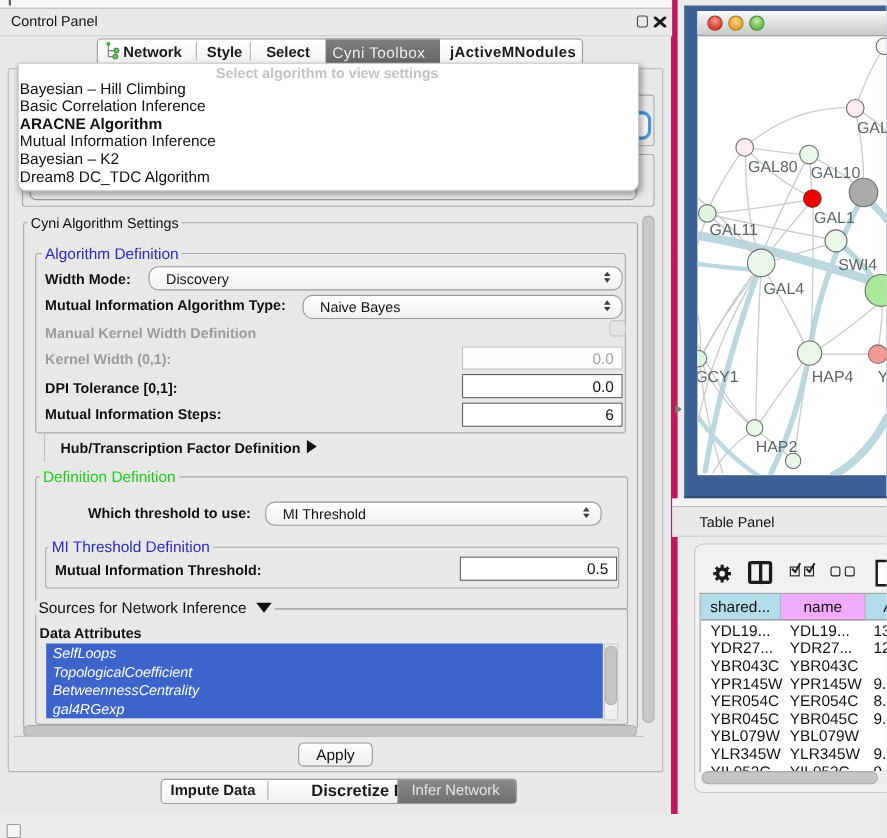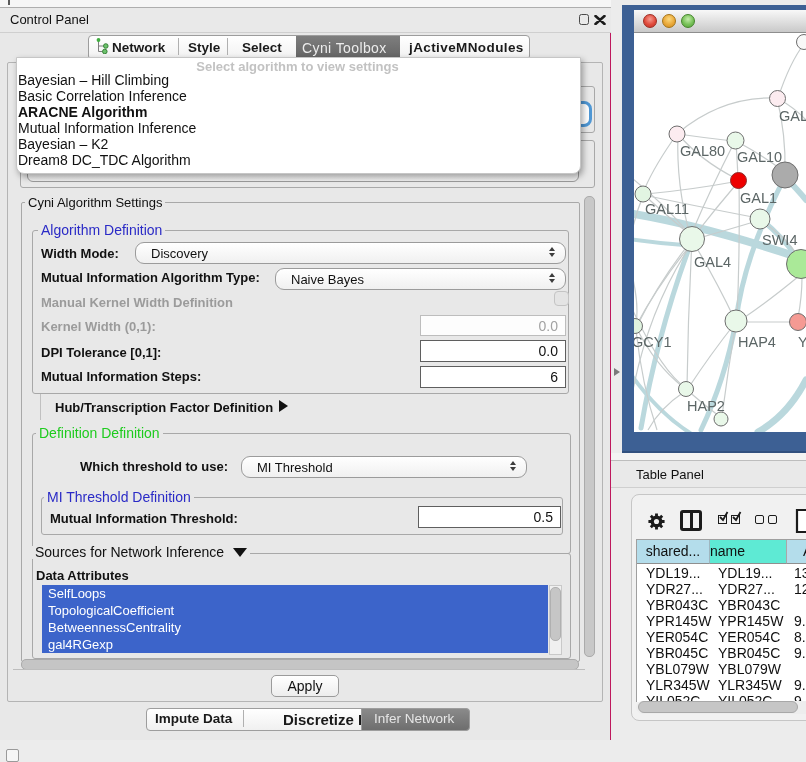--- a/index.html
+++ b/index.html
@@ -12,21 +12,21 @@
   .combo .ct{position:absolute;left:15px;top:3px;white-space:nowrap;text-align:center;}
   .stepper{position:absolute;right:7px;top:4px;width:9px;}
   .tri-up{width:0;height:0;border-left:3.5px solid transparent;border-right:3.5px solid transparent;border-bottom:4.5px solid #3c3c3c;margin-bottom:2px;}
   .tri-dn{width:0;height:0;border-left:3.5px solid transparent;border-right:3.5px solid transparent;border-top:4.5px solid #3c3c3c;}
   .fld{position:absolute;background:#fff;border:1px solid #5f5f5f;font-size:14px;color:#111;text-align:right;}
   .fld span{position:absolute;right:7px;top:2px;}
 </style>
 </head>
 <body>
 
-<div class="abs" id="leftwin" style="left:0;top:0;width:610px;height:740px;background:#e8e8e8;border-right:1px solid #be185d;">
+<div class="abs" id="leftwin" style="left:0;top:0;width:610px;height:740px;background:#e8e8e8;border-right:6px solid #be185d;">
 
   <div class="abs" style="left:0;top:0;width:611px;height:7px;background:#f6f6f6;border-bottom:1px solid #aeaeae;"></div>
   <div class="abs" style="left:8px;top:0;width:2px;height:5px;background:#5a5a5a;"></div>
 
   <div class="abs" style="left:0;top:8px;width:611px;height:24px;background:#e9e9e9;border-bottom:1px solid #cfcfcf;"></div>
   <div class="abs" style="left:10px;top:12px;font-size:13px;color:#111;">Control Panel</div>
 
   <div class="abs" style="left:579px;top:14px;width:8px;height:9px;border:1.5px solid #4a4a4a;border-radius:2.5px;"></div>
   <svg class="abs" style="left:594px;top:15px;" width="12" height="10" viewBox="0 0 12 10">
       <path d="M1.5 1 L10.5 9 M10.5 1 L1.5 9" stroke="#1a1a1a" stroke-width="2.6" stroke-linecap="round"></path>
@@ -98,42 +98,42 @@
     </div>
 
   <div class="abs" style="left:40px;top:394px;width:528px;height:26px;border-left:1px solid #c0c0c0;"></div>
   <div class="lbl" style="left:55px;top:400px;">Hub/Transcription Factor Definition</div>
   <div class="abs" style="left:279px;top:400px;width:0;height:0;border-top:6px solid transparent;border-bottom:6px solid transparent;border-left:9px solid #111;"></div>
 
   <div class="grp" style="left:32px;top:433px;width:537px;height:119px;"></div>
   <div class="grplbl" style="left:36px;top:426px;color:#1ecb1e;font-size:14px;line-height:14px;">Definition Definition</div>
 
   <div class="lbl" style="left:80px;top:459px;">Which threshold to use:</div>
-  <div class="combo" style="left:241px;top:456px;width:284px;height:20px;">
+  <div class="combo" style="left:241px;top:456px;width:284px;height:20px;padding-left:20px;">
     <span class="ct">MI Threshold</span>
     <span class="stepper">
         <span class="tri-up" style="display:block;"></span>
         <span class="tri-dn" style="display:block;"></span>
       </span>
   </div>
 
   <div class="grp" style="left:41px;top:497px;width:520px;height:36px;"></div>
   <div class="grplbl" style="left:44px;top:490px;color:#2a2ac6;font-size:14px;line-height:14px;">MI Threshold Definition</div>
 
   <div class="lbl" style="left:50px;top:511px;">Mutual Information Threshold:</div>
   <div class="fld" style="left:418px;top:506px;width:141px;height:20px;text-align:right;">
       <span>0.5</span>
     </div>
 
   <div class="grp" style="left:32px;top:553px;width:537px;height:104px;"></div>
   <div class="grplbl" style="left:32px;top:546px;color:#111;font-size:14px;">Sources for Network Inference <span style="display:inline-block;width:0;height:0;border-left:7px solid transparent;border-right:7px solid transparent;border-top:9px solid #111;margin-left:5px;"></span></div>
   <div class="lbl" style="left:36px;top:568px;">Data Attributes</div>
 
   <div class="abs" style="left:42px;top:585px;width:506px;height:68px;background:#3c64ca;overflow:hidden;">
-    <div style="color:#fff;font-size:13px;line-height:17px;padding-left:6px;">SelfLoops<br>TopologicalCoefficient<br>BetweennessCentrality<br>gal4RGexp</div>
+    <div style="color:#fff;font-size:13px;line-height:17px;padding-left:6px;font-style:italic;">SelfLoops<br>TopologicalCoefficient<br>BetweennessCentrality<br>gal4RGexp</div>
   </div>
   <div class="abs" style="left:549px;top:585px;width:11px;height:68px;background:#f0f0f0;border:1px solid #c9c9c9;"></div>
   <div class="abs" style="left:550px;top:587px;width:9px;height:52px;background:#c6c6c6;border-radius:5px;border:1px solid #b0b0b0;"></div>
 
   <div class="abs" style="left:584px;top:196px;width:10px;height:461px;background:#dcdcdc;border-radius:5px;"></div>
   <div class="abs" style="left:584px;top:196px;width:9px;height:459px;background:#c8c8c8;border:1px solid #ababab;border-radius:5px;"></div>
   <div class="abs" style="left:21px;top:659px;width:556px;height:9px;background:#c5c5c5;border:1px solid #ababab;border-radius:5px;"></div>
   <div class="abs" style="left:13px;top:669px;width:572px;height:1px;background:#bdbdbd;"></div>
 
   <div class="abs" style="left:271px;top:675px;width:66px;height:20px;background:linear-gradient(#ffffff,#ededed);border:1px solid #9b9b9b;border-radius:5px;text-align:center;font-size:14px;color:#111;line-height:20px;">Apply</div>
@@ -282,21 +282,21 @@
   <div class="abs" style="left:123px;top:20px;width:7px;height:7px;border:1.5px solid #1b1b1b;border-radius:2px;"></div>
   <div class="abs" style="left:136px;top:20px;width:7px;height:7px;border:1.5px solid #1b1b1b;border-radius:2px;"></div>
   <svg class="abs" style="left:163px;top:13px;" width="24" height="26" viewBox="0 0 24 26">
     <path d="M2 2 h12 l6 6 v16 h-18 z" fill="#fff" stroke="#1b1b1b" stroke-width="2.2"></path>
     <path d="M14 2 v6 h6" fill="none" stroke="#1b1b1b" stroke-width="2.2"></path>
   </svg>
 
   <div class="abs" style="left:4px;top:44px;width:181px;height:162px;background:#fff;border:1px solid #9f9f9f;border-bottom:none;overflow:hidden;">
 
     <div class="abs" style="left:0;top:0;width:72px;height:23px;background:#b4ddeb;border-right:1px solid #9fb6bf;border-bottom:1px solid #8f8f8f;text-align:center;font-size:14px;line-height:23px;color:#111;">shared...</div>
-    <div class="abs" style="left:73px;top:0;width:76px;height:23px;background:#5eead4;border-right:1px solid #a8a8a8;border-bottom:1px solid #8f8f8f;font-size:14px;line-height:23px;color:#111;">name</div>
+    <div class="abs" style="left:73px;top:0;width:76px;height:23px;background:#f0abfc;border-right:1px solid #a8a8a8;border-bottom:1px solid #8f8f8f;text-align:center;font-size:14px;line-height:23px;color:#111;">name</div>
     <div class="abs" style="left:150px;top:0;width:35px;height:23px;background:#b4ddeb;border-bottom:1px solid #8f8f8f;font-size:14px;line-height:23px;color:#111;">
         <span style="position:absolute;left:16px;">Av</span>
       </div>
 
     <div class="abs" style="left:9px;top:25px;font-size:14px;line-height:16px;color:#111;white-space:pre;">YDL19...
 YDR27...
 YBR043C
 YPR145W
 YER054C
 YBR045C

